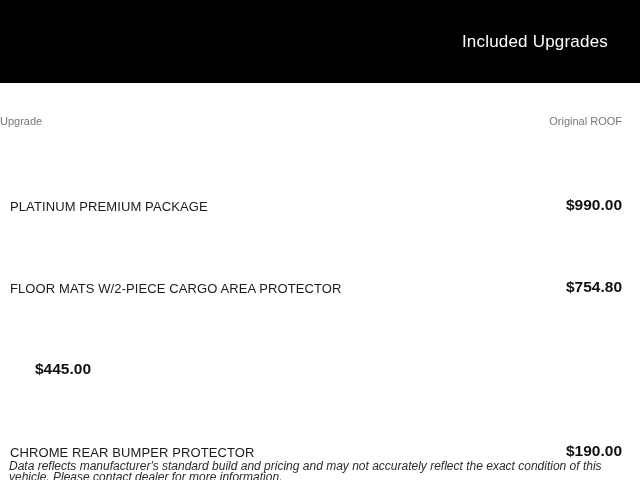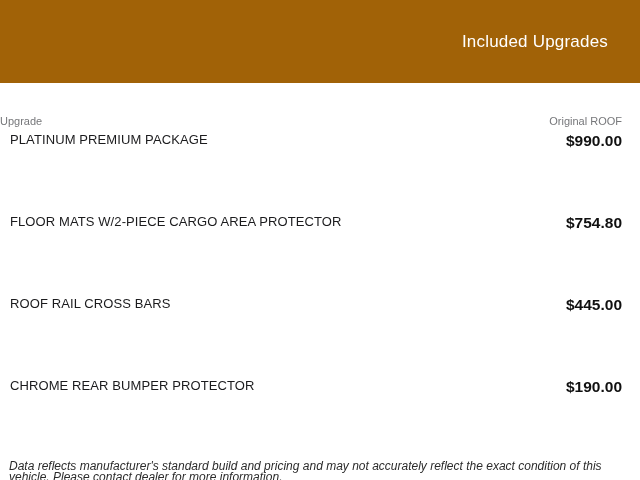--- a/index.html
+++ b/index.html
@@ -14,21 +14,21 @@
     overflow: hidden;
   }
   .panel {
     width: 640px;
     height: 480px;
     background: #ffffff;
     position: relative;
   }
   .header-bar {
     height: 83px;
-    background: #a16207;
+    background: #000000;
     display: flex;
     align-items: center;
     justify-content: flex-end;
     padding-right: 32px;
     box-sizing: border-box;
   }
   .header-title {
     color: #ffffff;
     font-size: 17px;
     font-weight: 400;
@@ -43,21 +43,21 @@
     padding: 0 18px 0 0;
     font-size: 11px;
     color: #76777a;
   }
   .rows {
     margin-top: 3px;
   }
   .upgrade-row {
     height: 82px;
     display: flex;
-    align-items: flex-start;
+    align-items: flex-end;
     justify-content: space-between;
     padding: 0 18px 0 10px;
     box-sizing: border-box;
   }
   .upgrade-name {
     font-size: 13px;
     color: #1b1b1d;
     letter-spacing: 0.1px;
   }
   .upgrade-price {
@@ -91,21 +91,20 @@
   <div class="rows">
     <div class="upgrade-row">
       <span class="upgrade-name">PLATINUM PREMIUM PACKAGE</span>
       <span class="upgrade-price">$990.00</span>
     </div>
     <div class="upgrade-row">
       <span class="upgrade-name">FLOOR MATS W/2-PIECE CARGO AREA PROTECTOR</span>
       <span class="upgrade-price">$754.80</span>
     </div>
     <div class="upgrade-row">
-      <span class="upgrade-name">ROOF RAIL CROSS BARS</span>
       <span class="upgrade-price">$445.00</span>
     </div>
     <div class="upgrade-row">
       <span class="upgrade-name">CHROME REAR BUMPER PROTECTOR</span>
       <span class="upgrade-price">$190.00</span>
     </div>
   </div>
 
   <div class="footer-note">Data reflects manufacturer's standard build and pricing and may not accurately reflect the exact condition of this vehicle. Please contact dealer for more information.</div>
 

